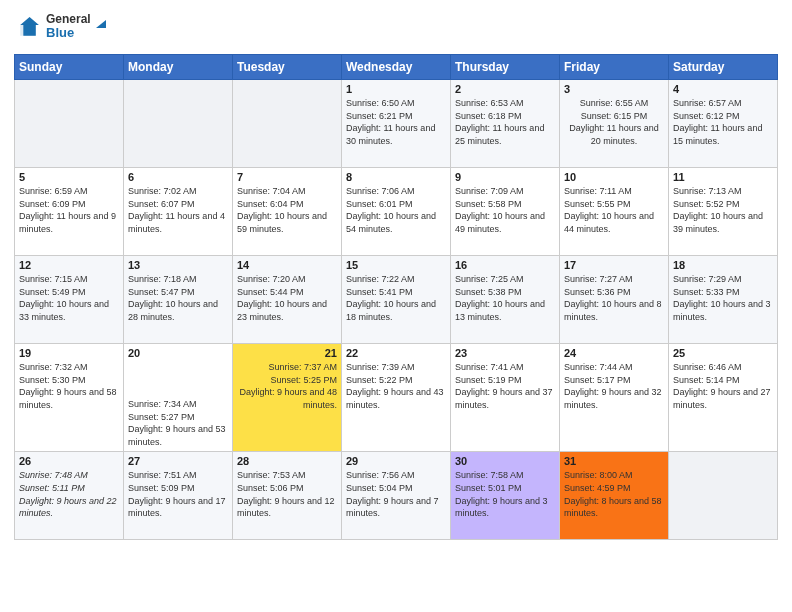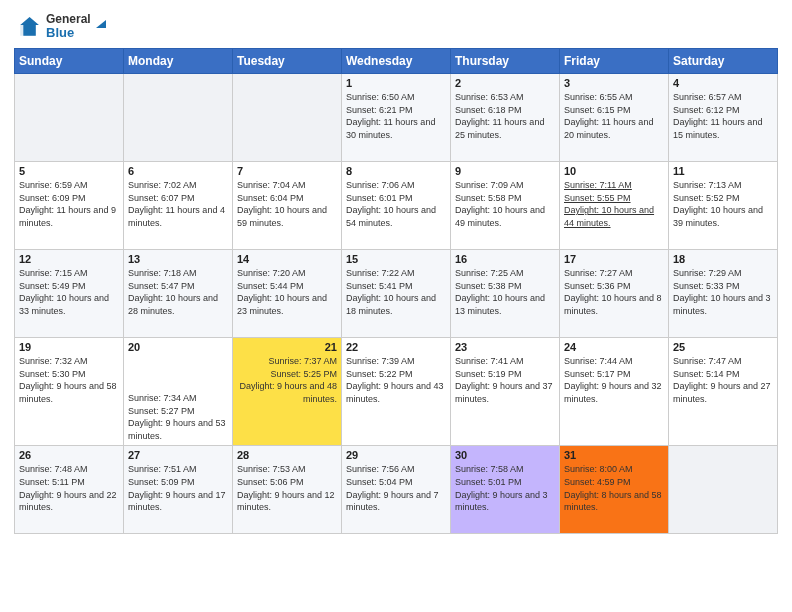--- a/index.html
+++ b/index.html
@@ -13,21 +13,21 @@
     .page {
       width: 792px;
       height: 612px;
       background: #fff;
       padding: 10px 14px 10px 14px;
     }
     .header {
       display: flex;
       justify-content: space-between;
       align-items: flex-start;
-      margin-bottom: 2px;
+      margin-bottom: 8px;
     }
     .logo {
       display: flex;
       align-items: center;
       gap: 4px;
     }
     .logo-icon {
       width: 28px;
       height: 28px;
     }
@@ -139,21 +139,21 @@
 Daylight: 11 hours and 30 minutes.</div>
           </td>
           <td style="background: rgb(245, 247, 250);">
             <div class="day-number">2</div>
             <div class="day-info" style="white-space: pre-line;">Sunrise: 6:53 AM
 Sunset: 6:18 PM
 Daylight: 11 hours and 25 minutes.</div>
           </td>
           <td style="background: rgb(245, 247, 250);">
             <div class="day-number">3</div>
-            <div class="day-info" style="white-space: pre-line;">Sunrise: 6:55 AM
+            <div class="day-info" style="white-space: pre-line; text-align: center;">Sunrise: 6:55 AM
 Sunset: 6:15 PM
 Daylight: 11 hours and 20 minutes.</div>
           </td>
           <td style="background: rgb(245, 247, 250);">
             <div class="day-number">4</div>
             <div class="day-info" style="white-space: pre-line;">Sunrise: 6:57 AM
 Sunset: 6:12 PM
 Daylight: 11 hours and 15 minutes.</div>
           </td>
         </tr>
@@ -183,21 +183,21 @@
 Daylight: 10 hours and 54 minutes.</div>
           </td>
           <td style="background: rgb(255, 255, 255);">
             <div class="day-number">9</div>
             <div class="day-info" style="white-space: pre-line;">Sunrise: 7:09 AM
 Sunset: 5:58 PM
 Daylight: 10 hours and 49 minutes.</div>
           </td>
           <td style="background: rgb(255, 255, 255);">
             <div class="day-number">10</div>
-            <div class="day-info" style="white-space: pre-line; text-decoration: underline;">Sunrise: 7:11 AM
+            <div class="day-info" style="white-space: pre-line;">Sunrise: 7:11 AM
 Sunset: 5:55 PM
 Daylight: 10 hours and 44 minutes.</div>
           </td>
           <td style="background: rgb(255, 255, 255);">
             <div class="day-number">11</div>
             <div class="day-info" style="white-space: pre-line;">Sunrise: 7:13 AM
 Sunset: 5:52 PM
 Daylight: 10 hours and 39 minutes.</div>
           </td>
         </tr>
@@ -277,29 +277,29 @@
 Daylight: 9 hours and 37 minutes.</div>
           </td>
           <td style="background: rgb(255, 255, 255);">
             <div class="day-number">24</div>
             <div class="day-info" style="white-space: pre-line;">Sunrise: 7:44 AM
 Sunset: 5:17 PM
 Daylight: 9 hours and 32 minutes.</div>
           </td>
           <td style="background: rgb(255, 255, 255);">
             <div class="day-number">25</div>
-            <div class="day-info" style="white-space: pre-line;">Sunrise: 7:47 AM
+            <div class="day-info" style="white-space: pre-line;">Sunrise: 6:46 AM
 Sunset: 5:14 PM
 Daylight: 9 hours and 27 minutes.</div>
           </td>
         </tr>
         <tr>
           <td style="background: rgb(245, 247, 250);">
             <div class="day-number">26</div>
-            <div class="day-info" style="white-space: pre-line;">Sunrise: 7:48 AM
+            <div class="day-info" style="white-space: pre-line; font-style: italic;">Sunrise: 7:48 AM
 Sunset: 5:11 PM
 Daylight: 9 hours and 22 minutes.</div>
           </td>
           <td style="background: rgb(245, 247, 250);">
             <div class="day-number">27</div>
             <div class="day-info" style="white-space: pre-line;">Sunrise: 7:51 AM
 Sunset: 5:09 PM
 Daylight: 9 hours and 17 minutes.</div>
           </td>
           <td style="background: rgb(245, 247, 250);">

